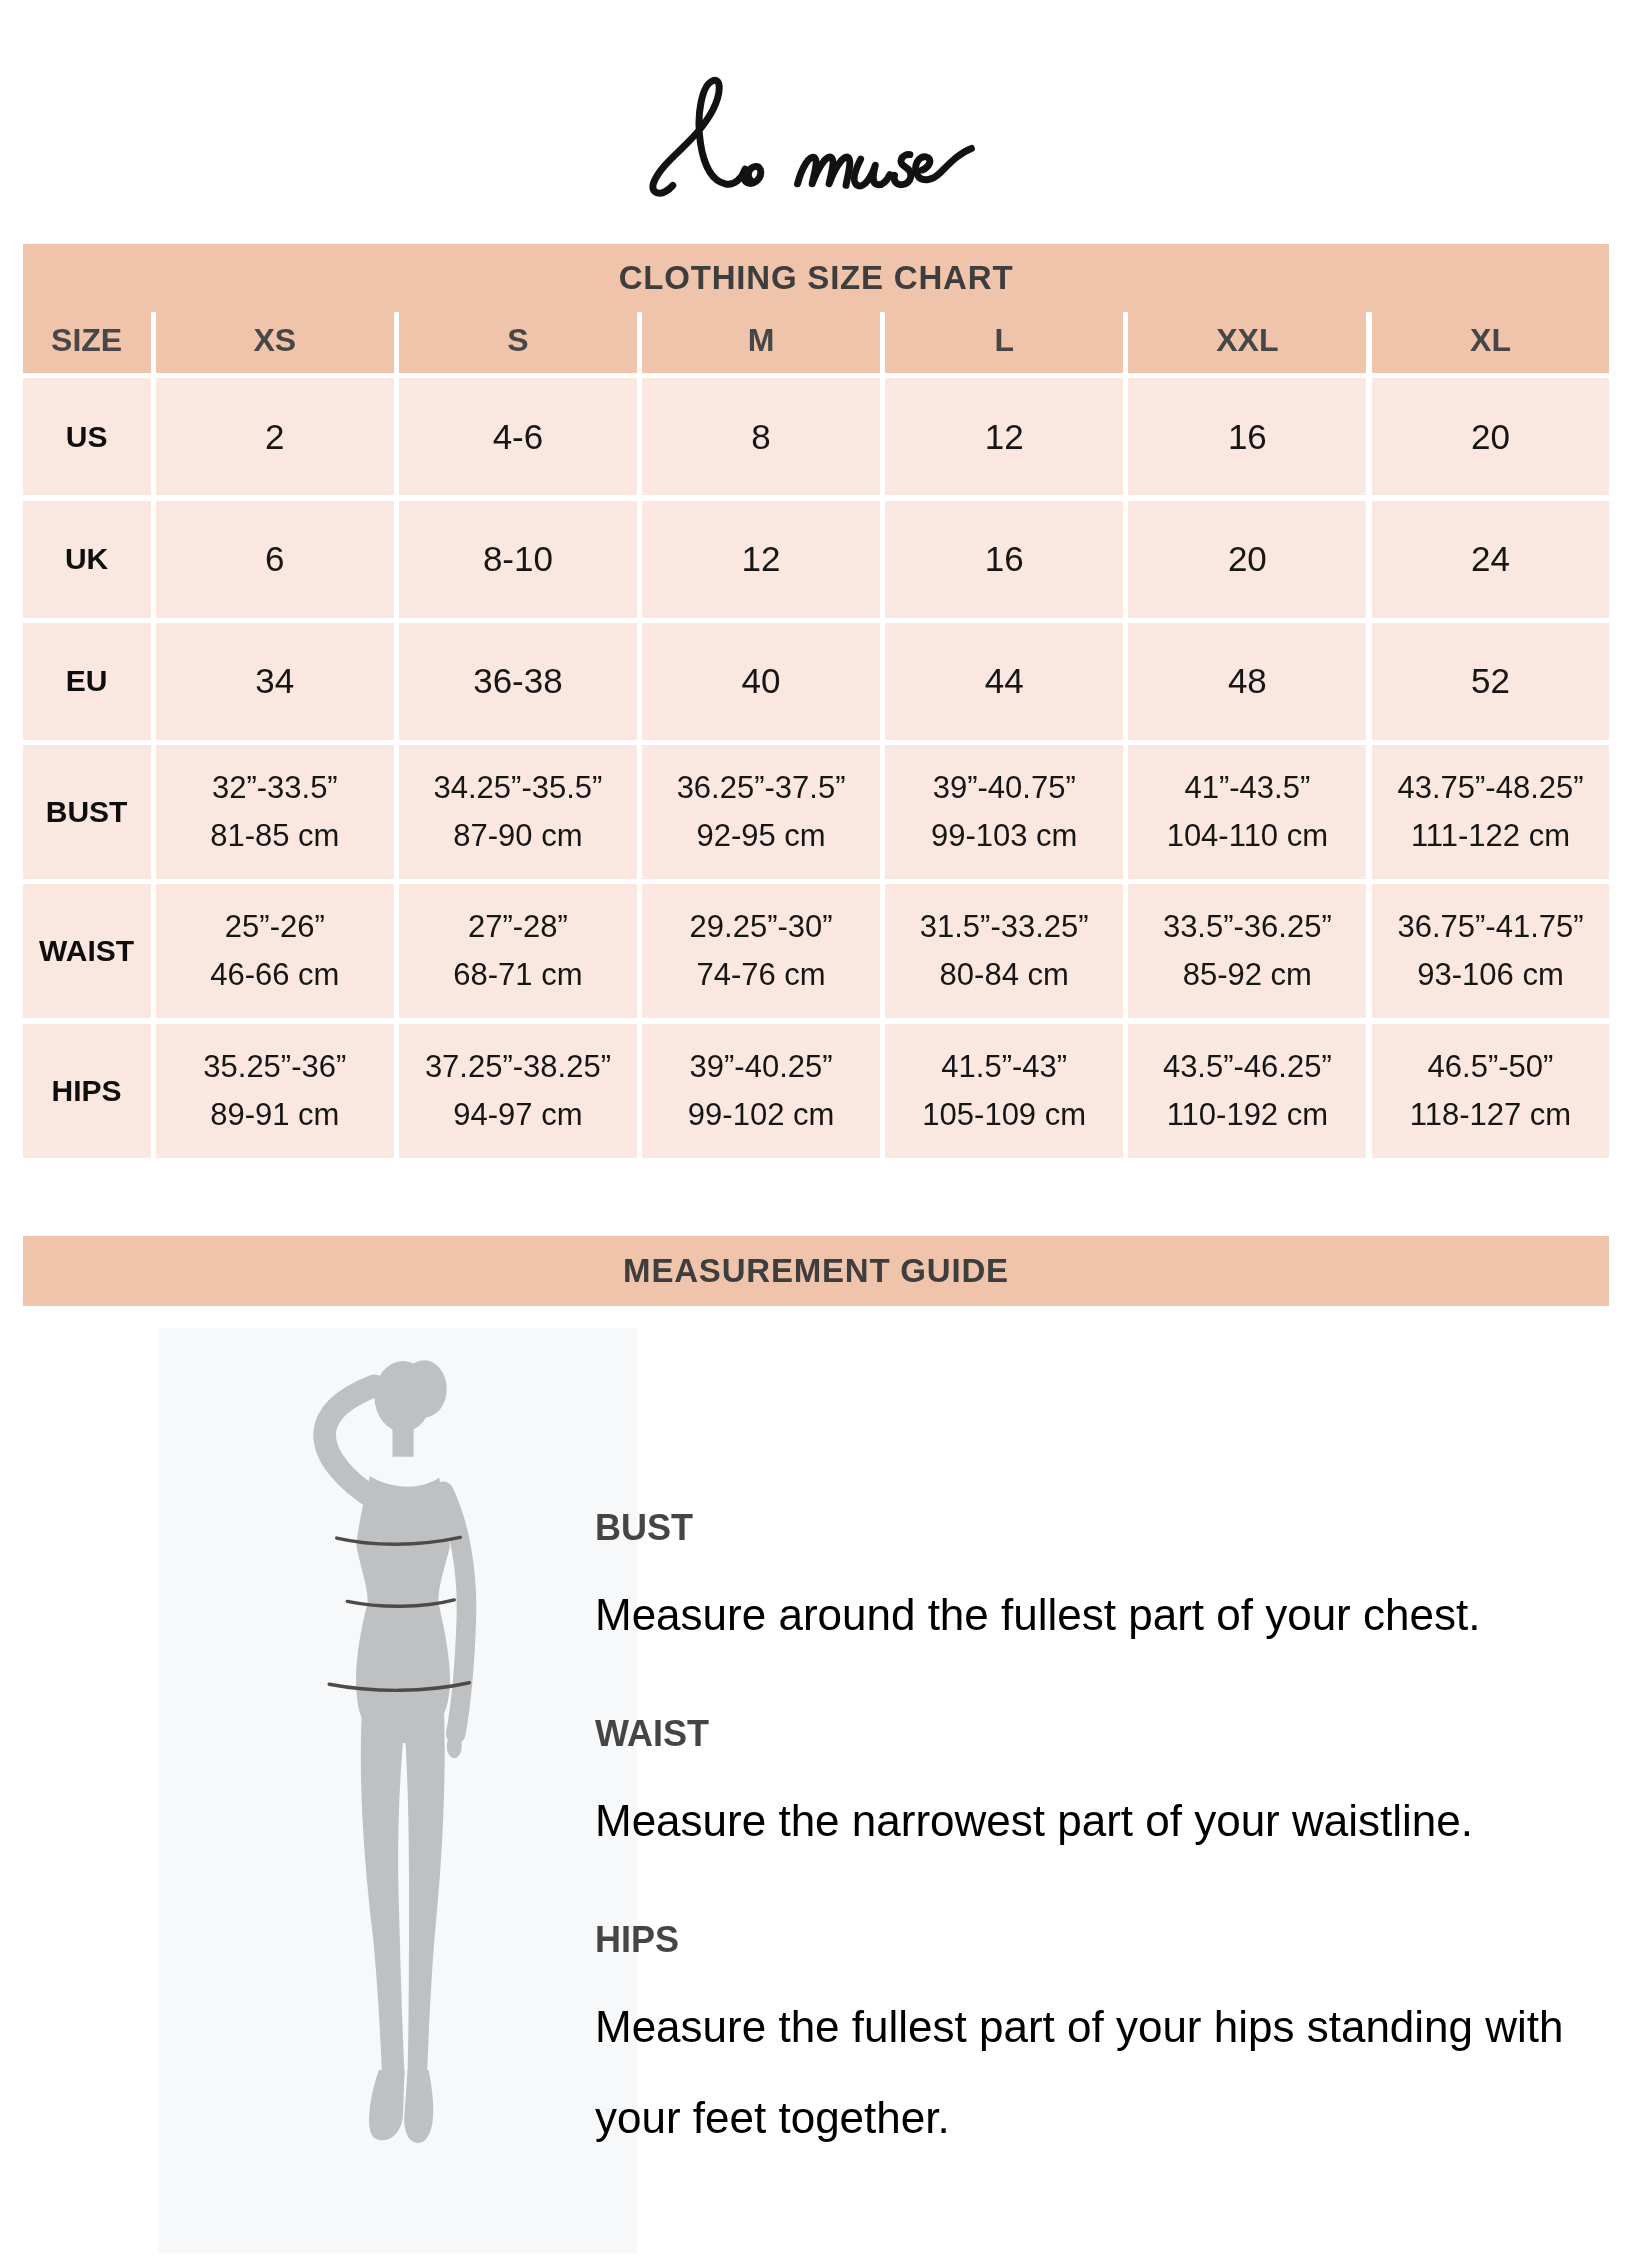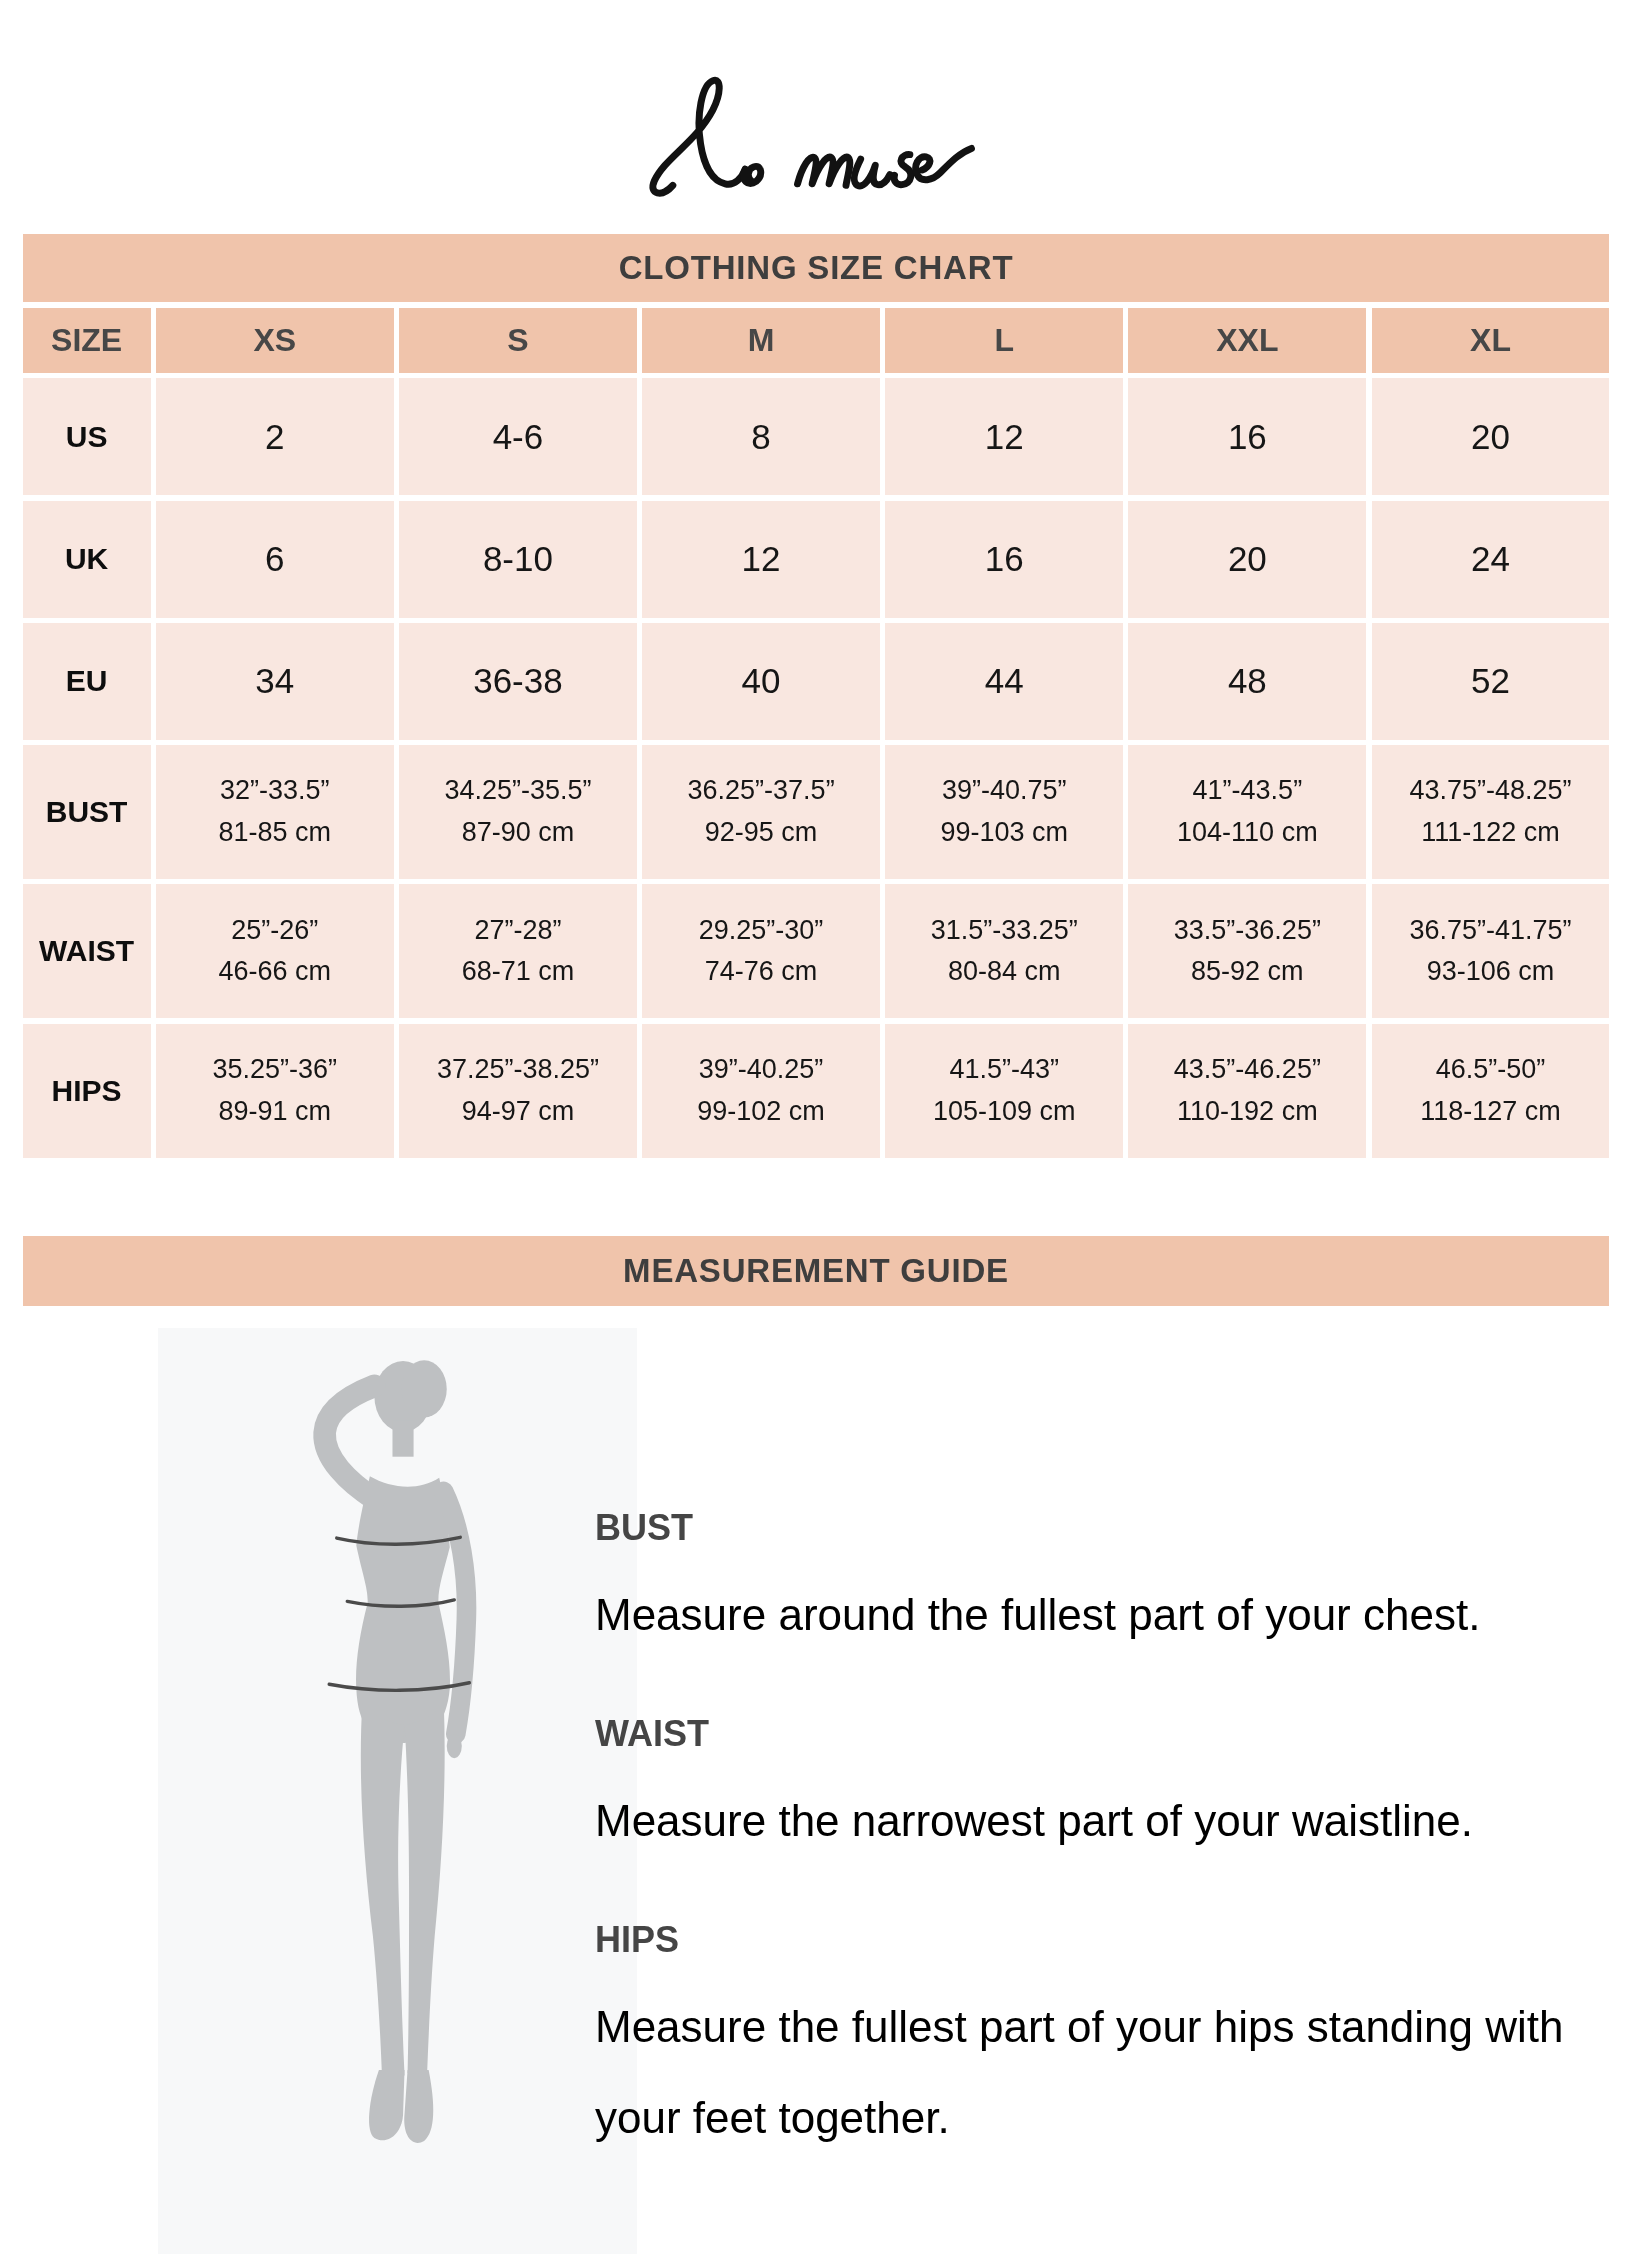--- a/index.html
+++ b/index.html
@@ -16,38 +16,38 @@
     width:354px;height:151px;display:flex;align-items:center;justify-content:center;
   }
   .logo svg{width:100%;height:100%;}
   
   .band{
     position:absolute;left:22.6px;right:22.6px;height:68px;
     background:#F0C4AB;
     display:flex;align-items:center;justify-content:center;
     color:#3E3E3E;font-size:33px;font-weight:700;letter-spacing:0.8px;
   }
-  .band.size-band{top:234px;}
+  .band.size-band{top:244px;}
   .band.guide-band{top:1236px;height:70px;}
   
   .size-table{
     position:absolute;top:308px;left:22.6px;right:22.6px;
     display:grid;
     grid-template-columns:128px repeat(6,1fr);
     grid-template-rows:65px 117px 117px 117px 134px 134px 134px;
     gap:5.3px;
   }
   .cell{
     display:flex;flex-direction:column;align-items:center;justify-content:center;
     text-align:right;
   }
   .cell.head{background:#F0C4AB;color:#474747;font-size:32px;font-weight:700;}
   .cell.body{background:#F9E7E0;color:#161616;font-size:35px;font-weight:400;}
   .cell.rowlabel{background:#F9E7E0;color:#0e0e0e;font-size:30px;font-weight:700;}
-  .cell .ln{line-height:1.55;font-size:27px;color:#161616;}
+  .cell .ln{line-height:1.55;font-size:31px;color:#161616;}
   
   .side-panel{
     position:absolute;left:158px;top:1328px;width:479px;height:926px;
     background:#F7F8F9;
   }
   .figure-wrap{position:absolute;left:290px;top:1348px;width:211px;height:818px;}
   .figure-wrap svg{width:100%;height:100%;}
   .guide-text{
     position:absolute;left:595px;top:1507px;width:980px;
   }

